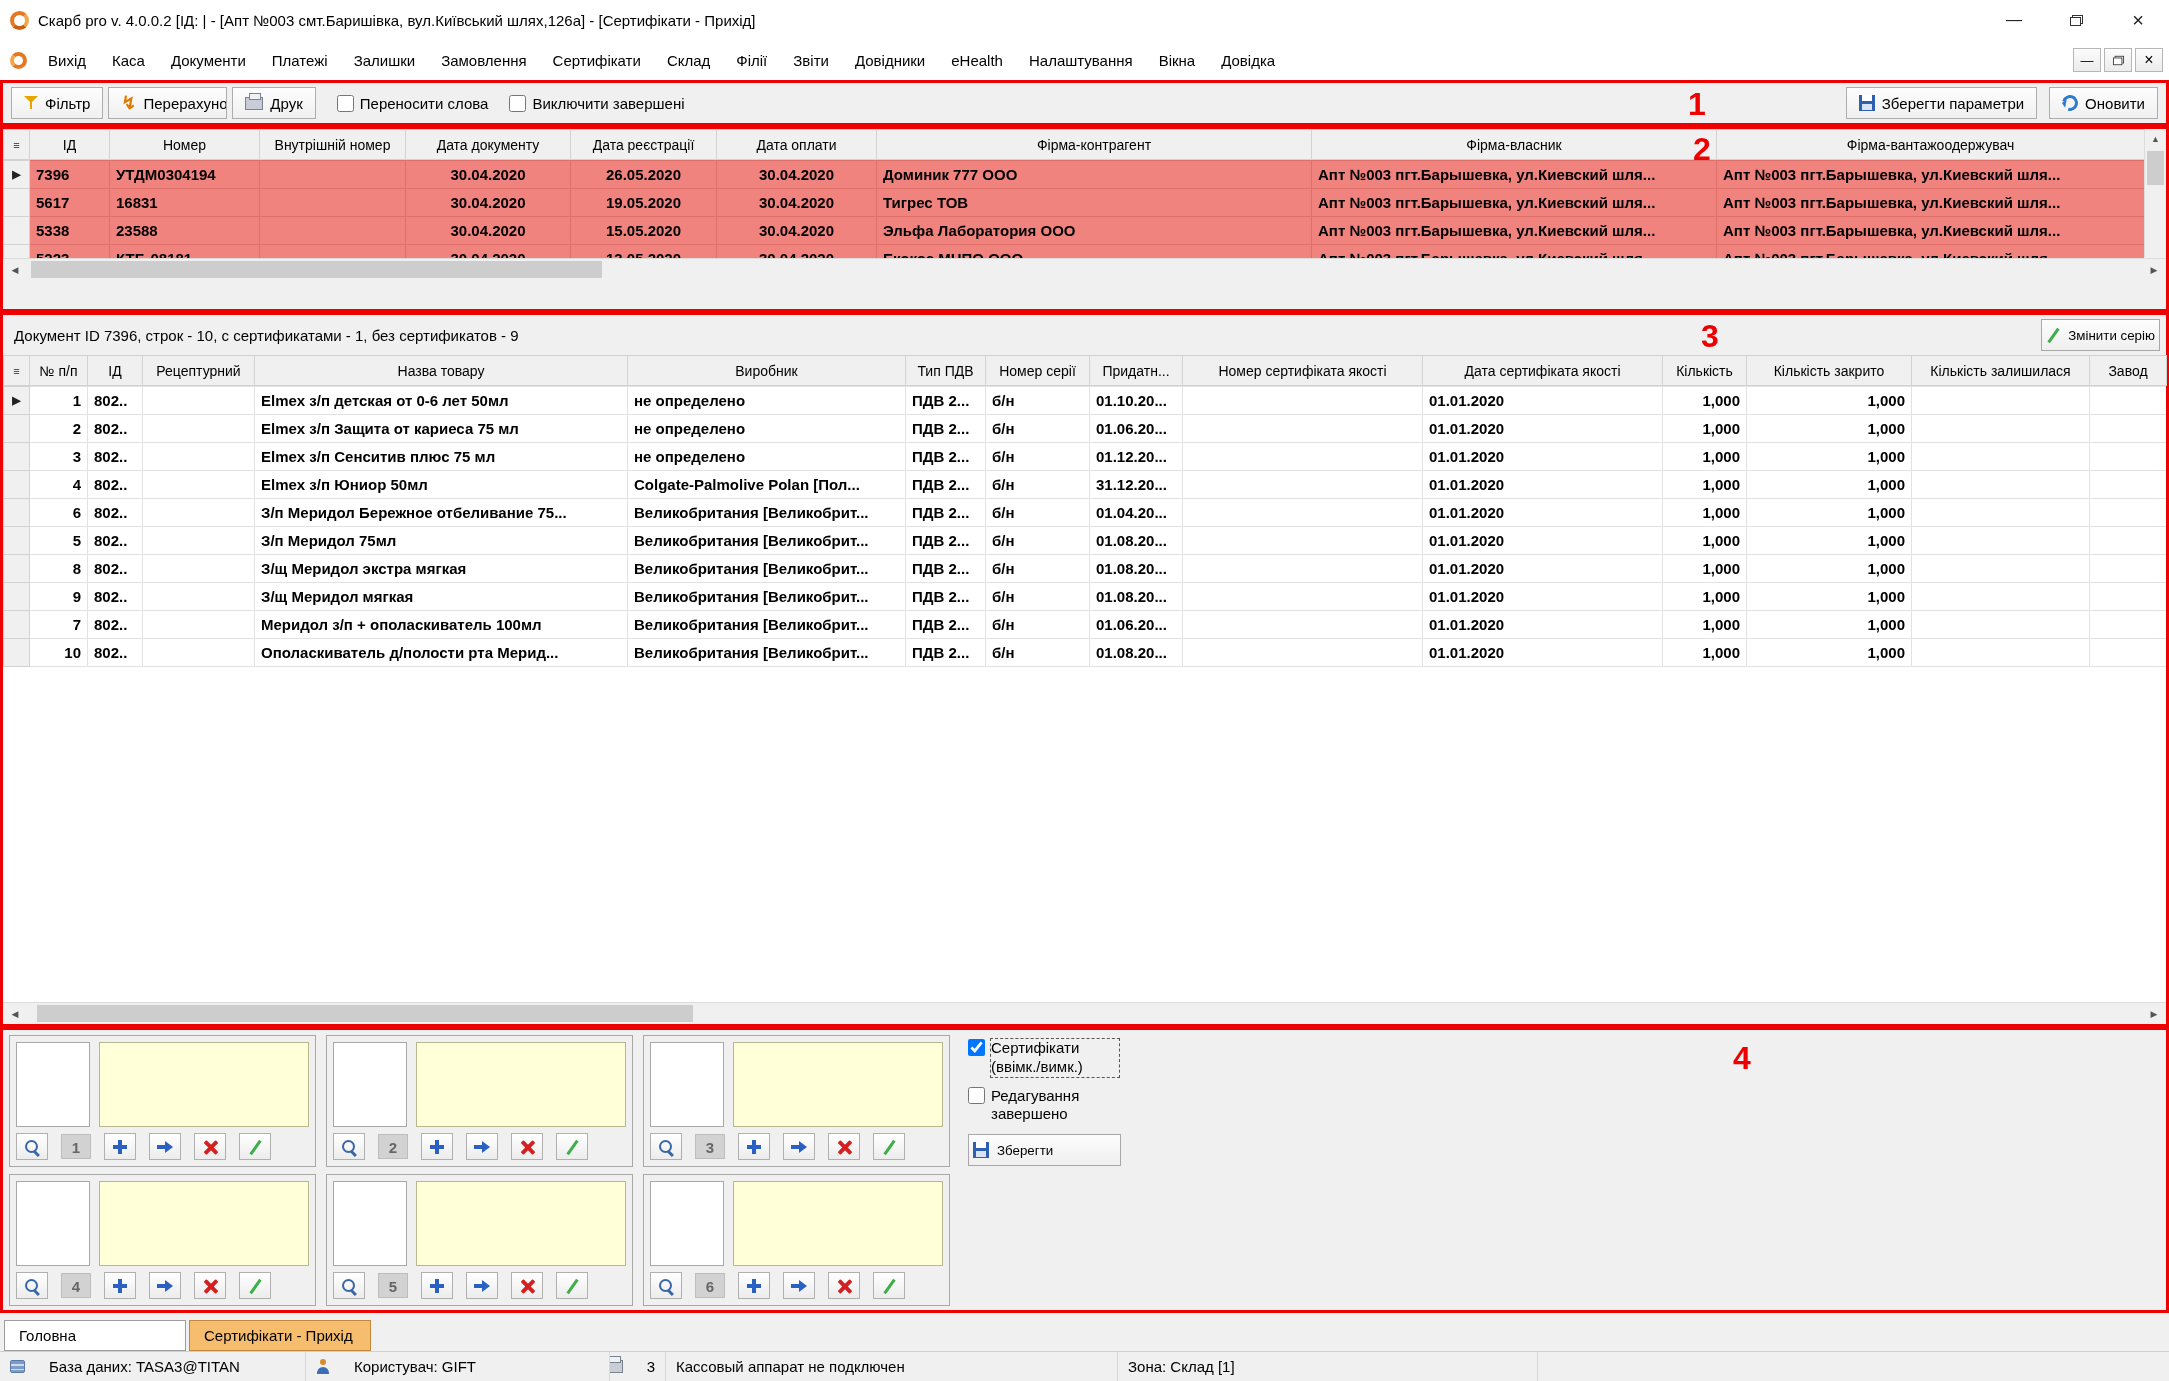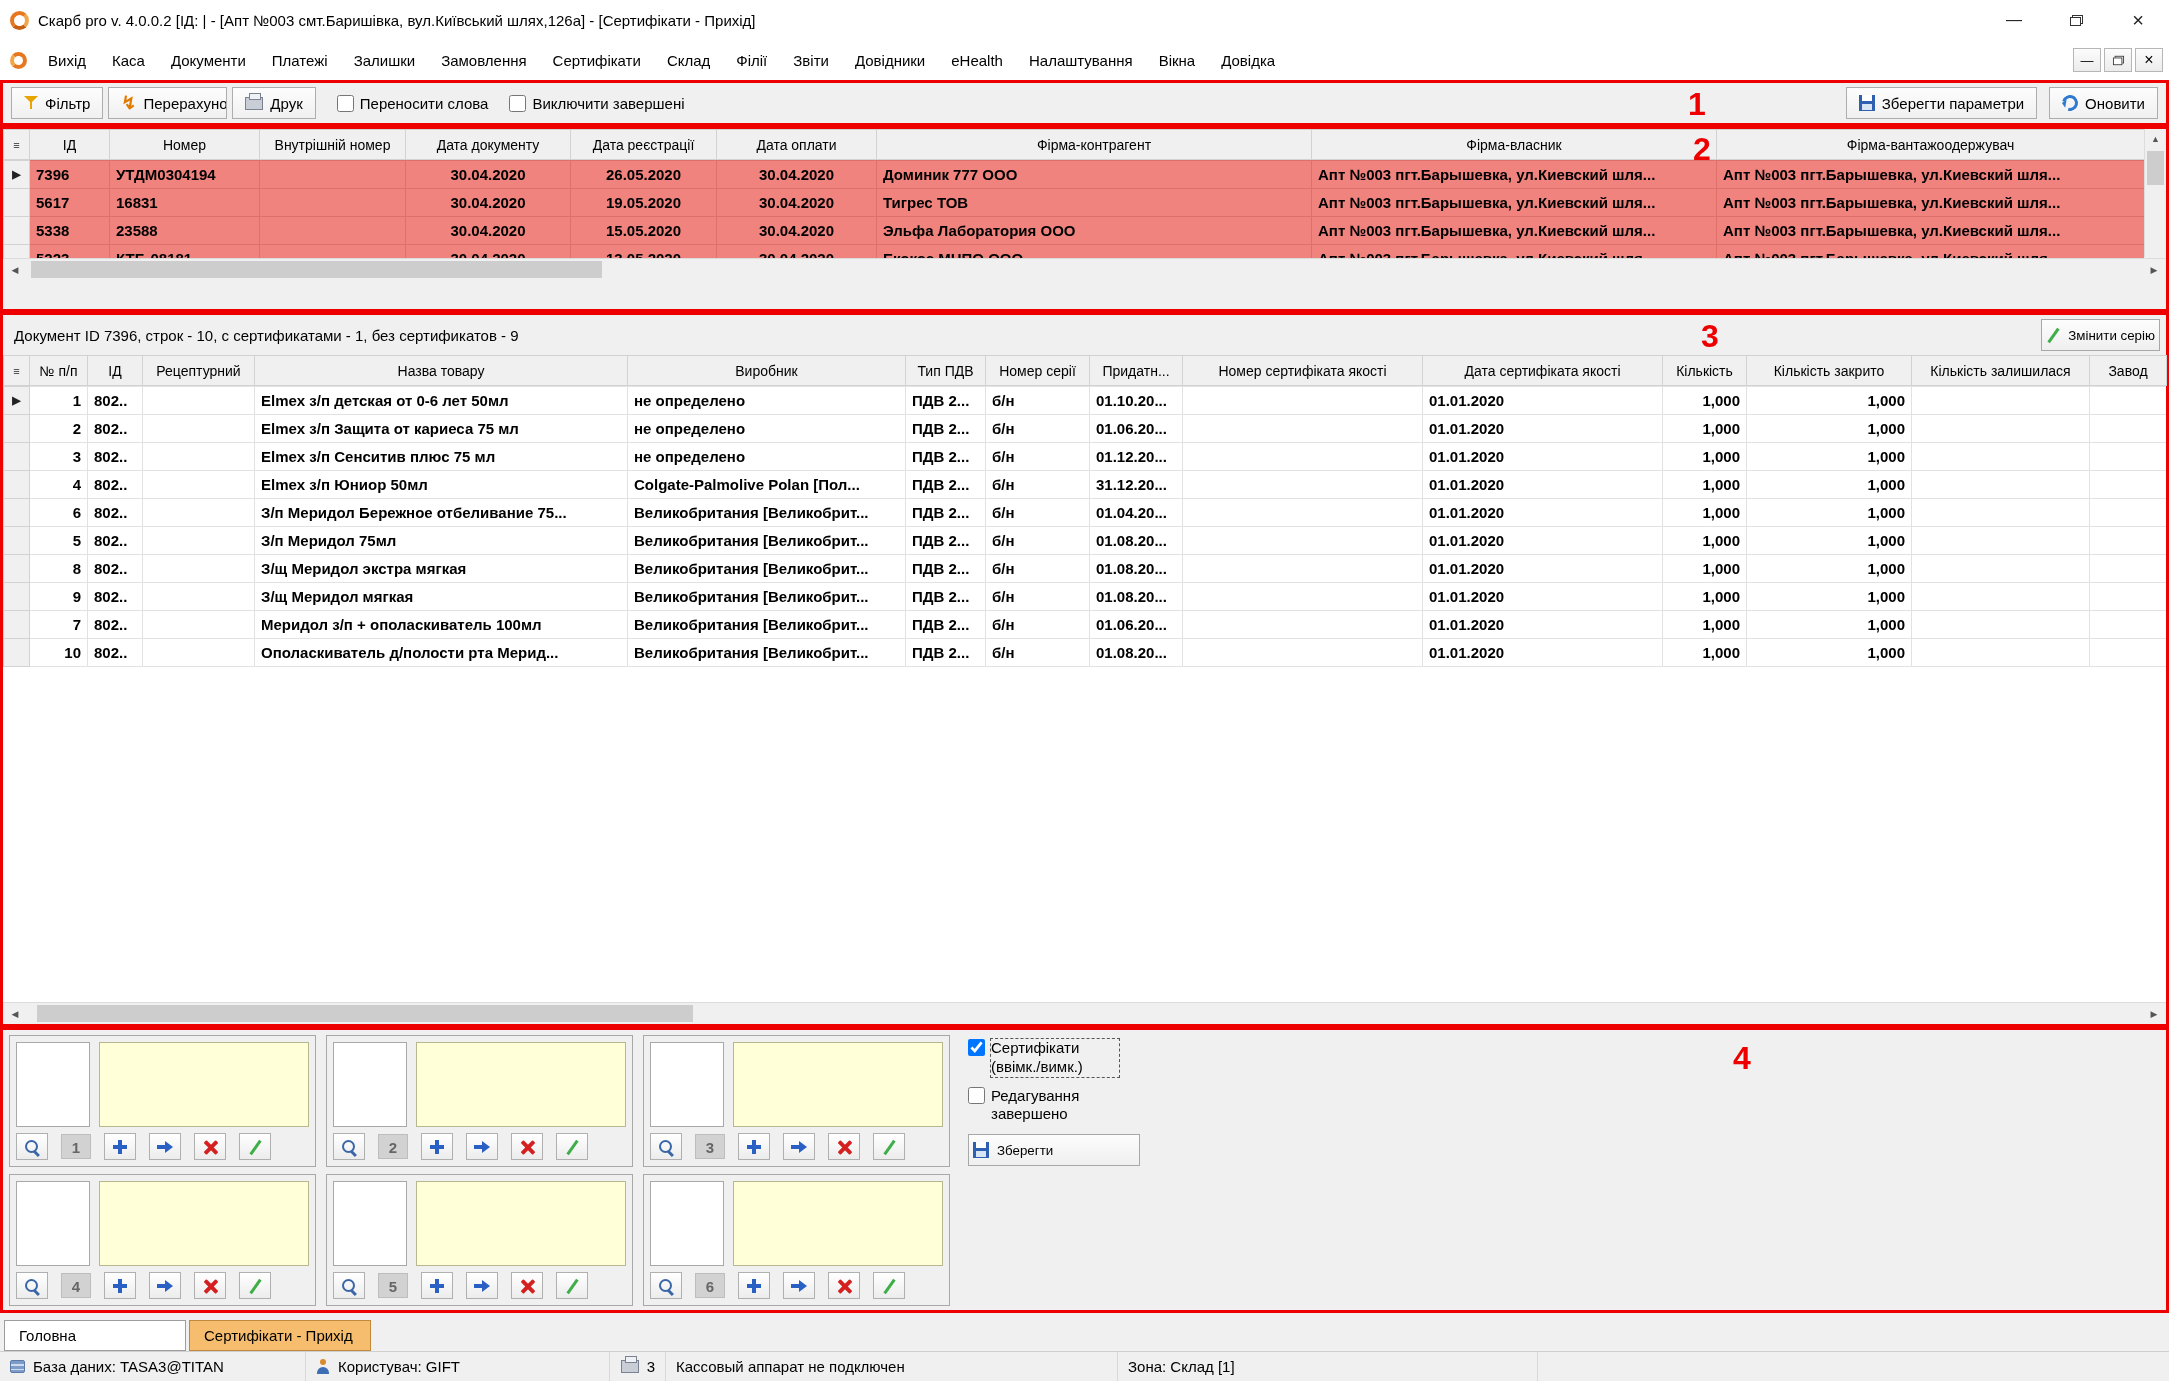--- a/index.html
+++ b/index.html
@@ -95,28 +95,28 @@
   .icon-x { display:inline-block; width:16px; height:16px; position:relative; }
   .icon-x::before,.icon-x::after { content:""; position:absolute; left:7px; top:0; width:4px; height:17px; background:#d42020; border-radius:1px; }
   .icon-x::before { transform:rotate(45deg); } .icon-x::after { transform:rotate(-45deg); }
   .icon-slash { display:inline-block; width:14px; height:16px; position:relative; }
   .icon-slash::before { content:""; position:absolute; left:6px; top:0; width:3px; height:17px; background:#3fae49; transform:rotate(35deg); }
   .cert-ctrl { margin-left:18px; padding-top:4px; width:180px; }
   .cert-ctrl .chk { display:flex; align-items:flex-start; gap:6px; margin-bottom:10px; }
   .cert-ctrl input { width:17px; height:17px; flex:0 0 auto; }
   .chk-label { max-width:128px; line-height:1.25; }
   .chk-label.focus { outline:1px dashed #555; }
-  .cert-ctrl .btn-raised { margin-left:0; width:172px; }
+  .cert-ctrl .btn-raised { margin-left:0; width:153px; }
 
   
   .tabsrow { height:38px; background:#f0f0f0; display:flex; align-items:flex-end; gap:3px; padding:0 0 0 4px; flex:0 0 auto; }
   .tab { height:31px; min-width:182px; padding:0 14px; display:flex; align-items:center; border:1px solid #9d9d9d; background:#fff; white-space:nowrap; }
   .tab.active { background:#f6bd6e; border-color:#c08a3e; }
   .statusbar { height:30px; background:#f0f0f0; border-top:1px solid #cfcfcf; display:flex; align-items:center; flex:0 0 auto; font-size:15px; }
-  .sb-seg { display:flex; align-items:center; gap:8px; padding:0 10px; height:100%; border-right:1px solid #d8d8d8; white-space:nowrap; overflow:hidden; flex:0 0 auto; }
+  .sb-seg { display:flex; align-items:center; gap:24px; padding:0 10px; height:100%; border-right:1px solid #d8d8d8; white-space:nowrap; overflow:hidden; flex:0 0 auto; }
   .icon-db { display:inline-block; width:15px; height:13px; background:repeating-linear-gradient(180deg,#7e9cc8 0 3px,#cfdcef 3px 4.5px); border:1px solid #5c7aa8; border-radius:2px; }
   .icon-user { display:inline-block; width:14px; height:15px; position:relative; }
   .icon-user::before { content:""; position:absolute; left:4px; top:0; width:6px; height:6px; border-radius:50%; background:#d98a2b; }
   .icon-user::after { content:""; position:absolute; left:1px; bottom:0; width:12px; height:7px; border-radius:6px 6px 0 0; background:#3d6db5; }
 </style>
 </head>
 <body>
 
 <div class="window">
 

